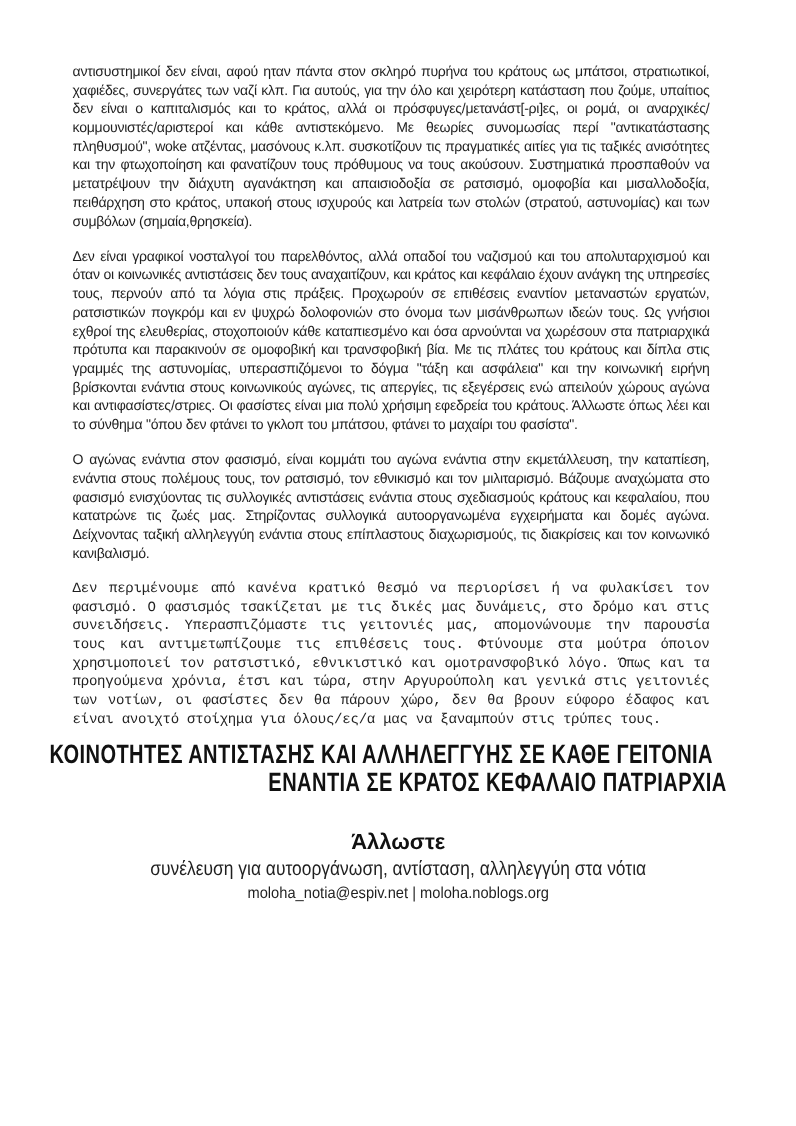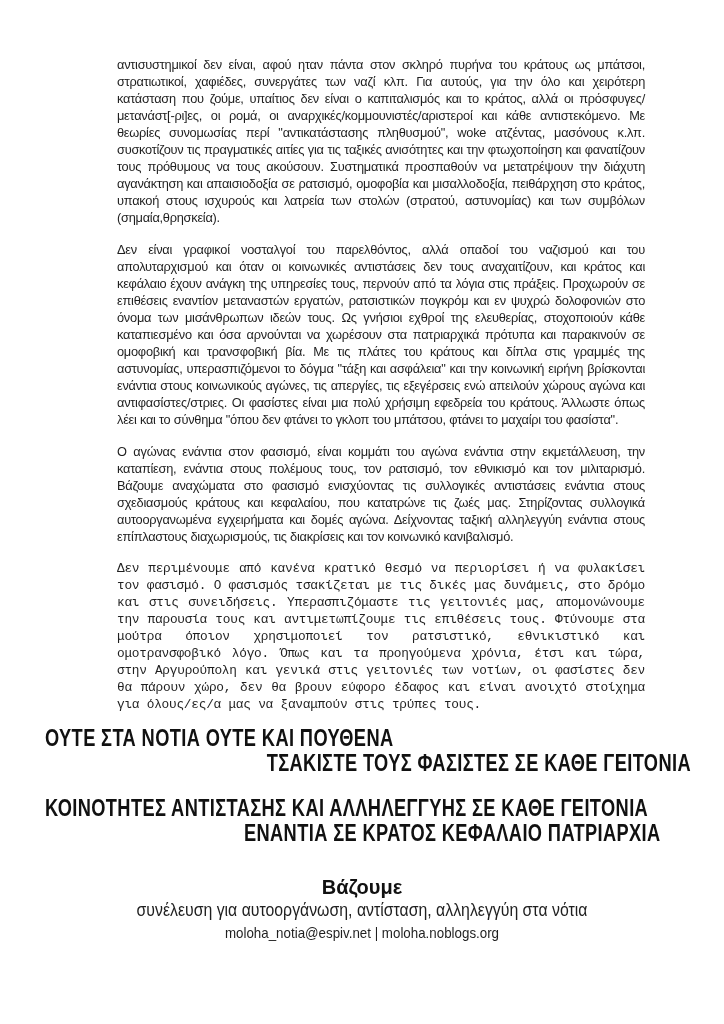--- a/index.html
+++ b/index.html
@@ -8,21 +8,21 @@
     width:724px;height:1024px;
     margin:0 auto;
     background:#ffffff;
     color:#1b1b1b;
     font-family:"Liberation Sans", sans-serif;
     overflow:hidden;
     box-sizing:border-box;
   }
   
   .body-text{
-    margin:56px 79px 0 117px;
+    margin:56px 79px 0 66px;
     text-align:justify;
     font-size:12.8px;
     line-height:17px;
     letter-spacing:-0.25px;
     color:#1f1f1f;
   }
   .body-text p{margin:0 0 15px 0;}
   .body-text p:last-child{margin-bottom:0;font-family:Liberation Mono, monospace;}
 
   
@@ -87,28 +87,24 @@
 
   <main class="body-text">
     <p>αντισυστημικοί δεν είναι, αφού ηταν πάντα στον σκληρό πυρήνα του κράτους ως μπάτσοι, στρατιωτικοί, χαφιέδες, συνεργάτες των ναζί κλπ. Για αυτούς, για την όλο και χειρότερη κατάσταση που ζούμε, υπαίτιος δεν είναι ο καπιταλισμός και το κράτος, αλλά οι πρόσφυγες/μετανάστ[-ρι]ες, οι ρομά, οι αναρχικές/κομμουνιστές/αριστεροί και κάθε αντιστεκόμενο. Με θεωρίες συνομωσίας περί "αντικατάστασης πληθυσμού", woke ατζέντας, μασόνους κ.λπ. συσκοτίζουν τις πραγματικές αιτίες για τις ταξικές ανισότητες και την φτωχοποίηση και φανατίζουν τους πρόθυμους να τους ακούσουν. Συστηματικά προσπαθούν να μετατρέψουν την διάχυτη αγανάκτηση και απαισιοδοξία σε ρατσισμό, ομοφοβία και μισαλλοδοξία, πειθάρχηση στο κράτος, υπακοή στους ισχυρούς και λατρεία των στολών (στρατού, αστυνομίας) και των συμβόλων (σημαία,θρησκεία).</p>
     <p>Δεν είναι γραφικοί νοσταλγοί του παρελθόντος, αλλά οπαδοί του ναζισμού και του απολυταρχισμού και όταν οι κοινωνικές αντιστάσεις δεν τους αναχαιτίζουν, και κράτος και κεφάλαιο έχουν ανάγκη της υπηρεσίες τους, περνούν από τα λόγια στις πράξεις. Προχωρούν σε επιθέσεις εναντίον μεταναστών εργατών, ρατσιστικών πογκρόμ και εν ψυχρώ δολοφονιών στο όνομα των μισάνθρωπων ιδεών τους. Ως γνήσιοι εχθροί της ελευθερίας, στοχοποιούν κάθε καταπιεσμένο και όσα αρνούνται να χωρέσουν στα πατριαρχικά πρότυπα και παρακινούν σε ομοφοβική και τρανσφοβική βία. Με τις πλάτες του κράτους και δίπλα στις γραμμές της αστυνομίας, υπερασπιζόμενοι το δόγμα "τάξη και ασφάλεια" και την κοινωνική ειρήνη βρίσκονται ενάντια στους κοινωνικούς αγώνες, τις απεργίες, τις εξεγέρσεις ενώ απειλούν χώρους αγώνα και αντιφασίστες/στριες. Οι φασίστες είναι μια πολύ χρήσιμη εφεδρεία του κράτους. Άλλωστε όπως λέει και το σύνθημα "όπου δεν φτάνει το γκλοπ του μπάτσου, φτάνει το μαχαίρι του φασίστα".</p>
     <p>Ο αγώνας ενάντια στον φασισμό, είναι κομμάτι του αγώνα ενάντια στην εκμετάλλευση, την καταπίεση, ενάντια στους πολέμους τους, τον ρατσισμό, τον εθνικισμό και τον μιλιταρισμό. Βάζουμε αναχώματα στο φασισμό ενισχύοντας τις συλλογικές αντιστάσεις ενάντια στους σχεδιασμούς κράτους και κεφαλαίου, που κατατρώνε τις ζωές μας. Στηρίζοντας συλλογικά αυτοοργανωμένα εγχειρήματα και δομές αγώνα. Δείχνοντας ταξική αλληλεγγύη ενάντια στους επίπλαστους διαχωρισμούς, τις διακρίσεις και τον κοινωνικό κανιβαλισμό.</p>
     <p>Δεν περιμένουμε από κανένα κρατικό θεσμό να περιορίσει ή να φυλακίσει τον φασισμό. Ο φασισμός τσακίζεται με τις δικές μας δυνάμεις, στο δρόμο και στις συνειδήσεις. Υπερασπιζόμαστε τις γειτονιές μας, απομονώνουμε την παρουσία τους και αντιμετωπίζουμε τις επιθέσεις τους. Φτύνουμε στα μούτρα όποιον χρησιμοποιεί τον ρατσιστικό, εθνικιστικό και ομοτρανσφοβικό λόγο. Όπως και τα προηγούμενα χρόνια, έτσι και τώρα, στην Αργυρούπολη και γενικά στις γειτονιές των νοτίων, οι φασίστες δεν θα πάρουν χώρο, δεν θα βρουν εύφορο έδαφος και είναι ανοιχτό στοίχημα για όλους/ες/α μας να ξαναμπούν στις τρύπες τους.</p>
   </main>
 
   <section class="slogans">
     <div class="slogan-block">
-      <div class="sl sl-left">ΟΥΤΕ ΣΤΑ ΝΟΤΙΑ ΟΥΤΕ ΚΑΙ ΠΟΥΘΕΝΑ</div>
-      <div class="sl sl-right">ΤΣΑΚΙΣΤΕ ΤΟΥΣ ΦΑΣΙΣΤΕΣ ΣΕ ΚΑΘΕ ΓΕΙΤΟΝΙΑ</div>
-    </div>
-    <div class="slogan-block">
       <div class="sl sl-left">ΚΟΙΝΟΤΗΤΕΣ ΑΝΤΙΣΤΑΣΗΣ ΚΑΙ ΑΛΛΗΛΕΓΓΥΗΣ ΣΕ ΚΑΘΕ ΓΕΙΤΟΝΙΑ</div>
       <div class="sl sl-right pad-c2">ΕΝΑΝΤΙΑ ΣΕ ΚΡΑΤΟΣ ΚΕΦΑΛΑΙΟ ΠΑΤΡΙΑΡΧΙΑ</div>
     </div>
   </section>
 
   <footer class="footer">
-    <div class="group-name">Βάζουμε</div>
+    <div class="group-name">Άλλωστε</div>
     <div class="tagline">συνέλευση για αυτοοργάνωση, αντίσταση, αλληλεγγύη στα νότια</div>
     <div class="contact">moloha_notia@espiv.net | moloha.noblogs.org</div>
   </footer>
 
 </div>
 
 </body></html>

